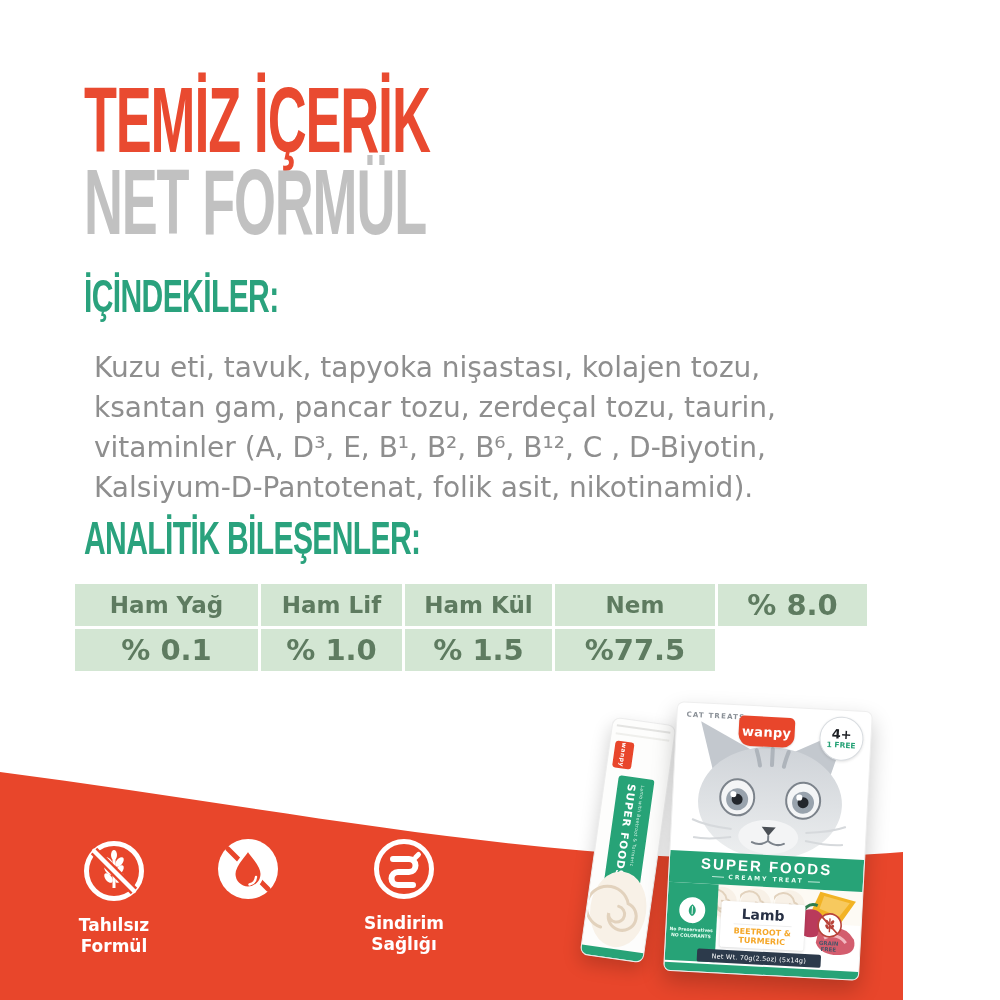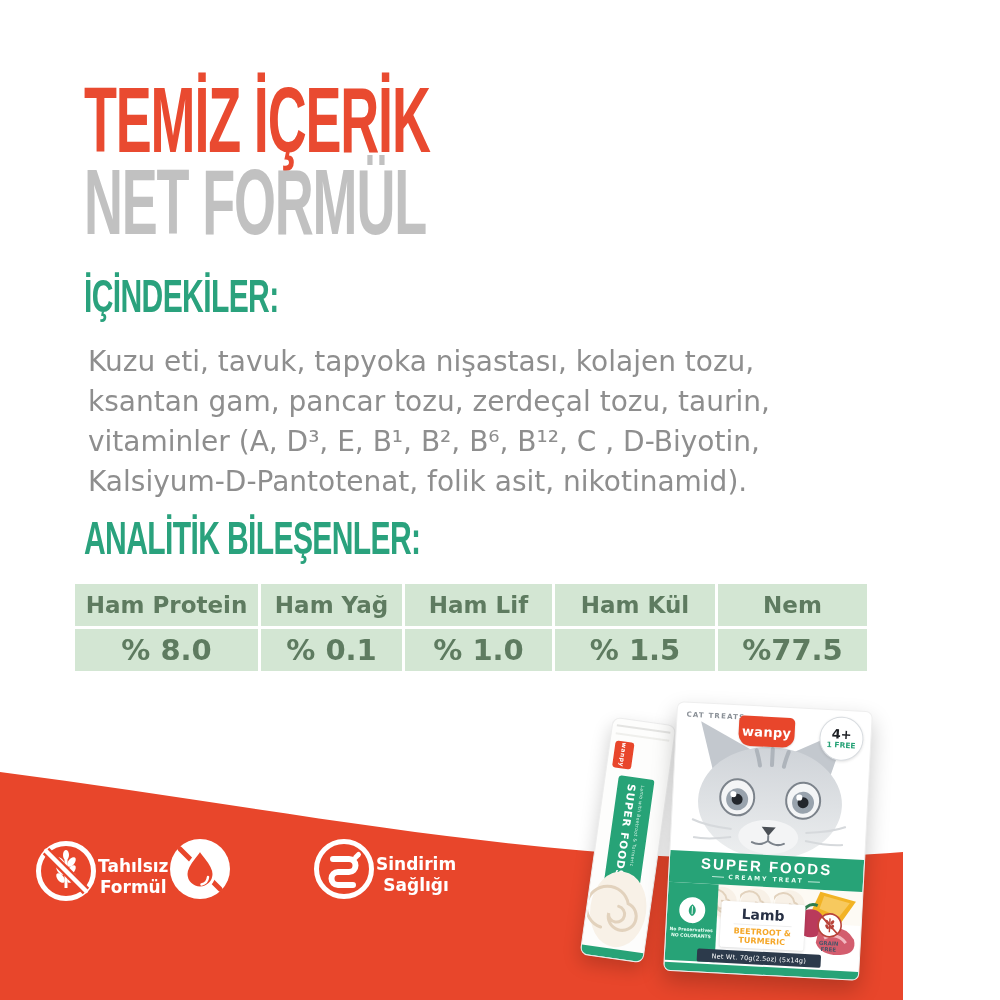--- a/index.html
+++ b/index.html
@@ -9,42 +9,42 @@
   
   .condensed{position:absolute;font-family:"Liberation Sans",sans-serif;font-weight:700;
              white-space:nowrap;transform-origin:left top;line-height:1;margin:0;}
   .title-red{left:84px;top:74px;font-size:93px;letter-spacing:-2px;color:#E94A30;transform:scaleX(.58);}
   .title-gray{left:84px;top:156px;font-size:93px;letter-spacing:-2px;color:#C1C1C1;transform:scaleX(.58);}
   .sec-heading{font-size:47px;letter-spacing:-1px;color:#2AA27D;transform:scaleX(.64);}
   #ingredients-heading{left:84px;top:272px;}
   #analysis-heading{left:84px;top:514px;}
 
   
-  .ingredients-text{position:absolute;left:84px;top:338px;width:860px;margin:4px;
+  .ingredients-text{position:absolute;left:84px;top:338px;width:860px;margin:10px;
       font-size:28px;line-height:40px;color:#8E8E8E;white-space:pre-line;font-weight:500;}
 
   
   .an-table{position:absolute;left:75px;top:584px;display:grid;
       grid-template-columns:183px 141px 147px 160px 149px;grid-auto-rows:42px;gap:3px;}
   .an-cell{background:#D3E6D3;color:#5E7B60;display:flex;align-items:center;justify-content:center;
       font-weight:700;}
   .an-head{font-size:23px;}
   .an-val{font-size:29px;}
 
   
   .wave-svg{position:absolute;left:0;top:0;width:1000px;height:1000px;z-index:1;}
 
   
-  .feature{position:absolute;width:160px;display:flex;flex-direction:row;align-items:center;z-index:2;}
+  .feature{position:absolute;width:160px;display:flex;flex-direction:column;align-items:center;z-index:2;}
   .feature .f-icon{width:64px;height:64px;}
   .feature .f-label{margin-top:12px;color:#fff;font-weight:700;font-size:17px;line-height:21px;
       text-align:center;white-space:pre-line;}
   #feature-1{left:34px;top:839px;}
   #feature-2{left:168px;top:837px;}
-  #feature-3{left:312px;top:837px;}
+  #feature-3{left:324px;top:837px;}
 
   
   .pouch{position:absolute;left:596px;top:720px;width:62px;height:238px;background:#fdfdfc;
       border-radius:8px;transform:rotate(8deg);box-shadow:0 8px 18px rgba(0,0,0,.18);
       z-index:3;overflow:hidden;border:1px solid #ececec;}
   .pouch-crimp{position:absolute;left:4px;right:4px;top:6px;height:6px;
       border-top:2px solid #e4e4e2;border-bottom:2px solid #efefec;}
   .pouch-chip{position:absolute;left:5px;top:22px;width:19px;height:27px;background:#E8462B;
       border-radius:3px;display:flex;align-items:center;justify-content:center;}
   .pouch-chip span{writing-mode:vertical-rl;color:#fff;font-size:6px;font-weight:700;letter-spacing:.5px;}
@@ -118,21 +118,20 @@
   <h2 class="condensed sec-heading" id="ingredients-heading">İÇİNDEKİLER:</h2>
 
   <p class="ingredients-text">Kuzu eti, tavuk, tapyoka nişastası, kolajen tozu,
 ksantan gam, pancar tozu, zerdeçal tozu, taurin,
  vitaminler (A, D³, E, B¹, B², B⁶, B¹², C , D-Biyotin,
 Kalsiyum-D-Pantotenat, folik asit, nikotinamid).</p>
 
   <h2 class="condensed sec-heading" id="analysis-heading">ANALİTİK BİLEŞENLER:</h2>
 
   <div class="an-table">
-    <div class="an-cell an-head">Ham Protein</div>
     <div class="an-cell an-head">Ham Yağ</div>
     <div class="an-cell an-head">Ham Lif</div>
     <div class="an-cell an-head">Ham Kül</div>
     <div class="an-cell an-head">Nem</div>
     <div class="an-cell an-val">% 8.0</div>
     <div class="an-cell an-val">% 0.1</div>
     <div class="an-cell an-val">% 1.0</div>
     <div class="an-cell an-val">% 1.5</div>
     <div class="an-cell an-val">%77.5</div>
   </div>

